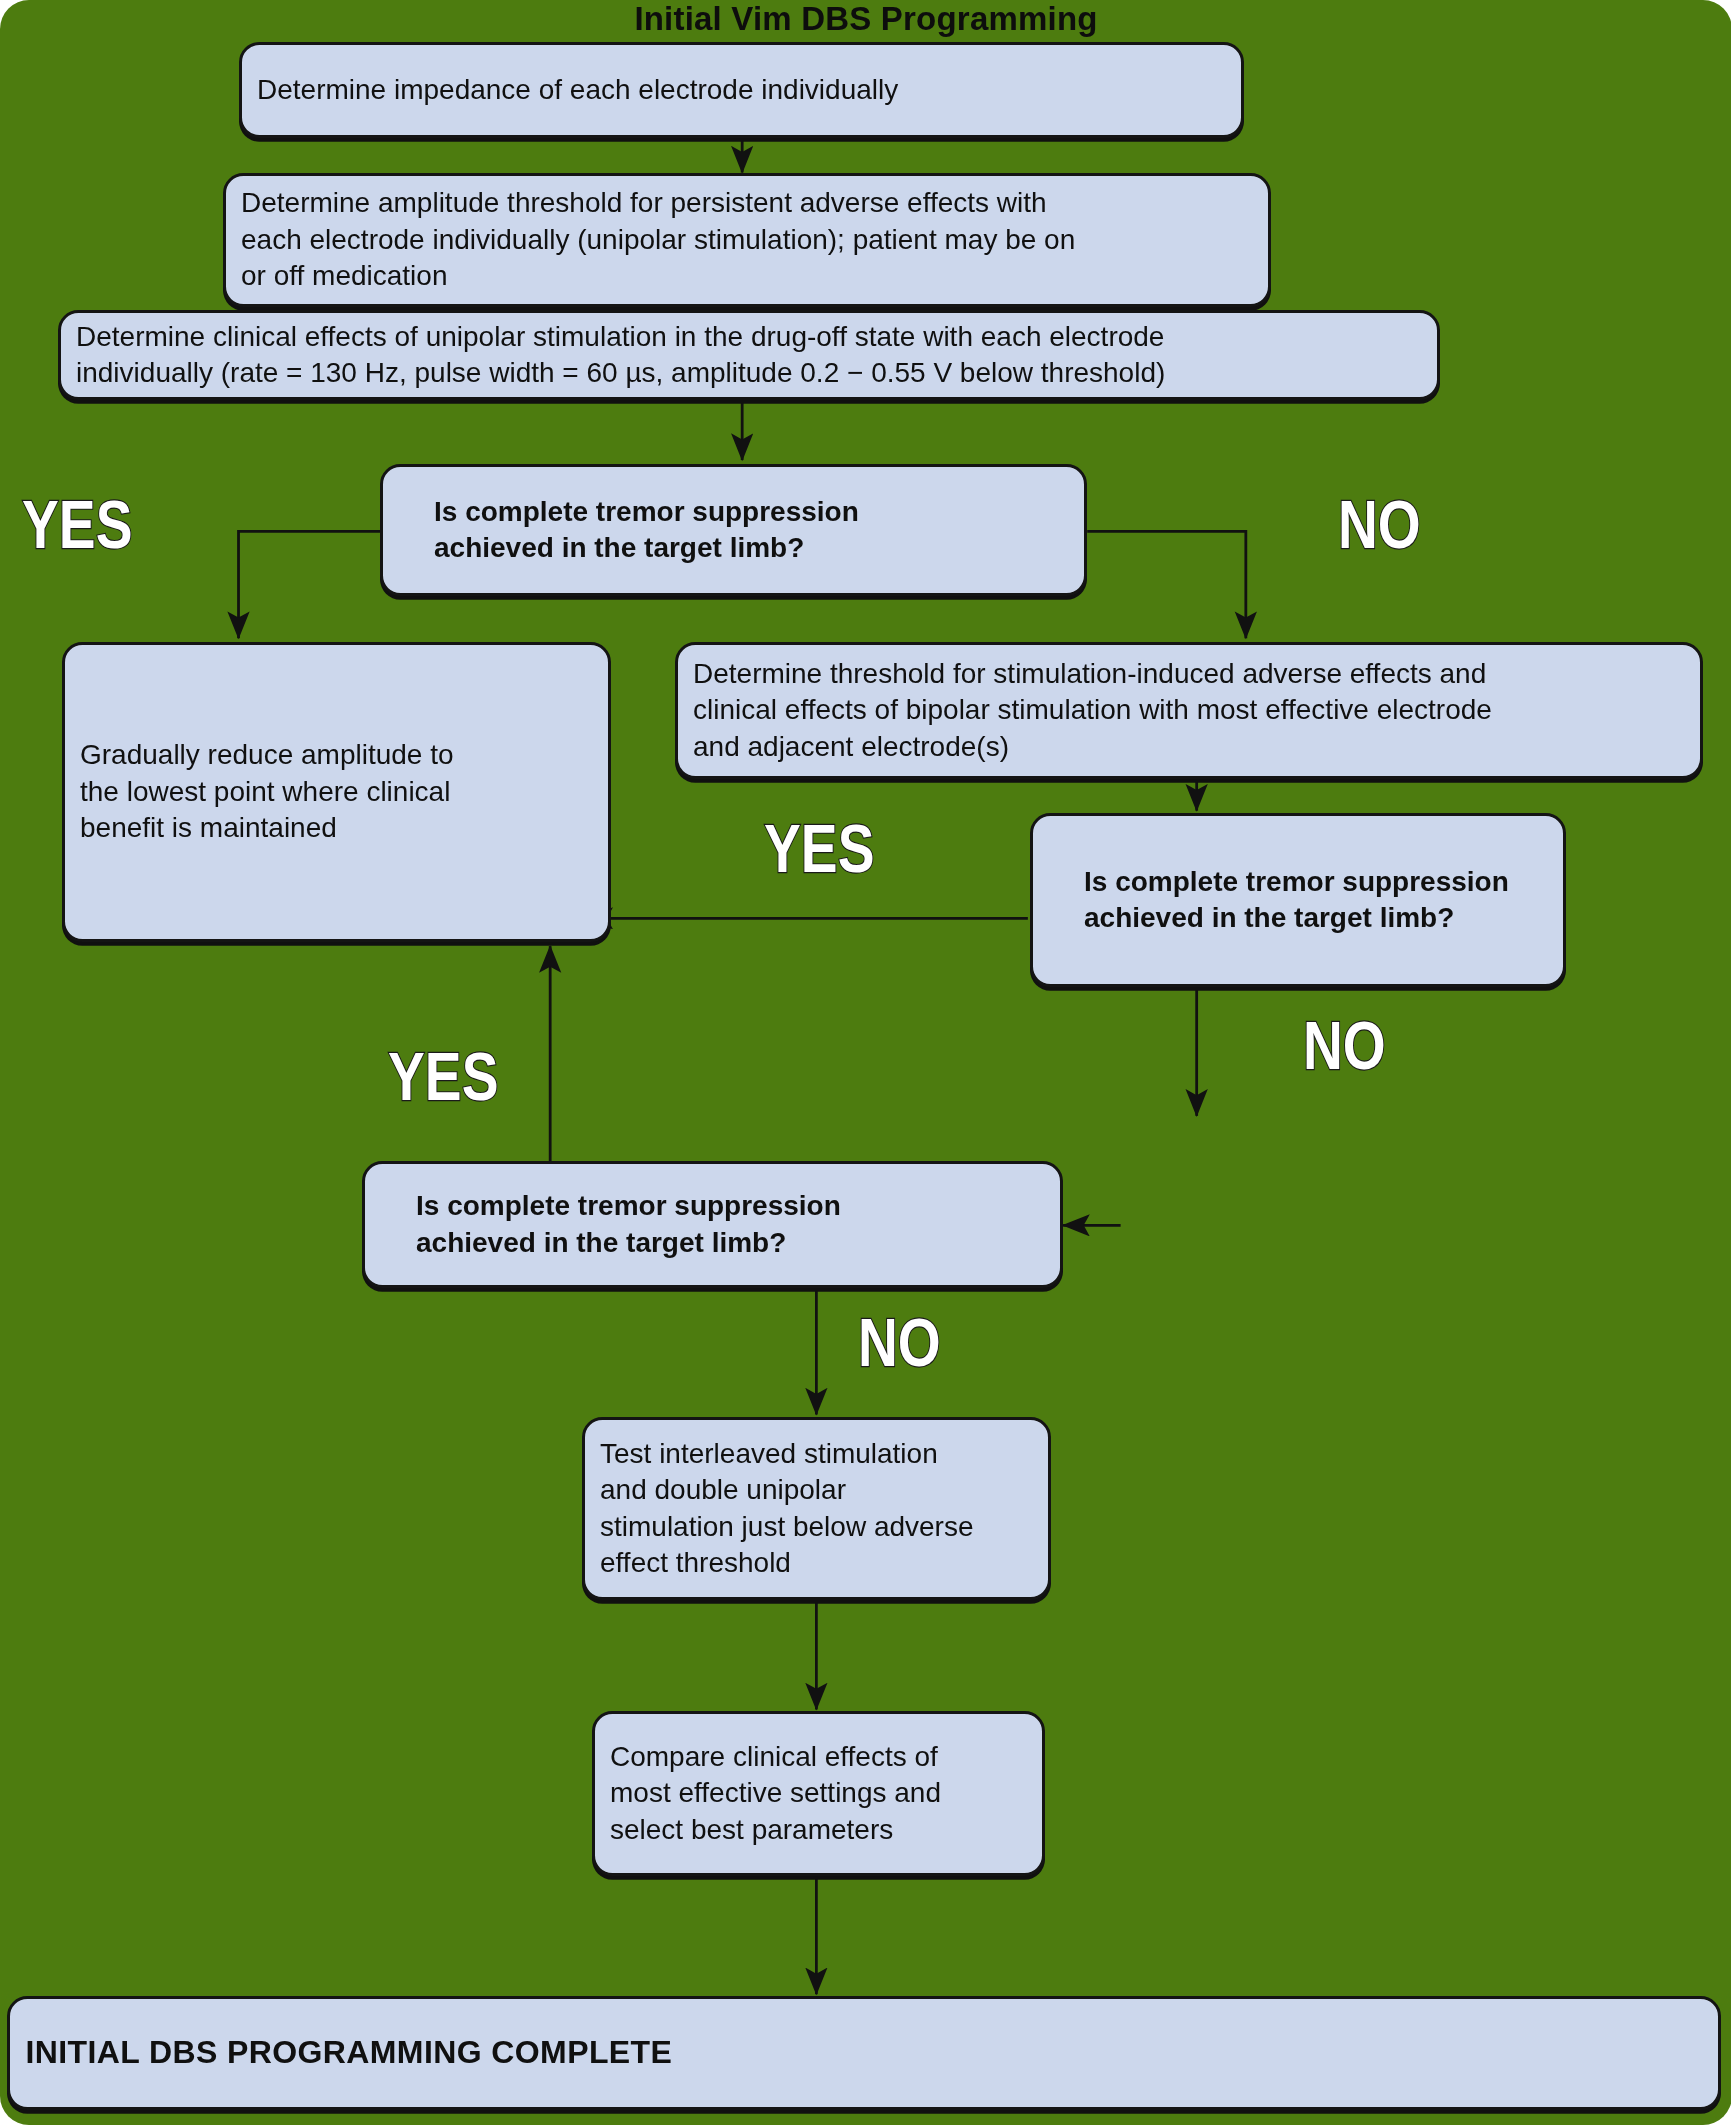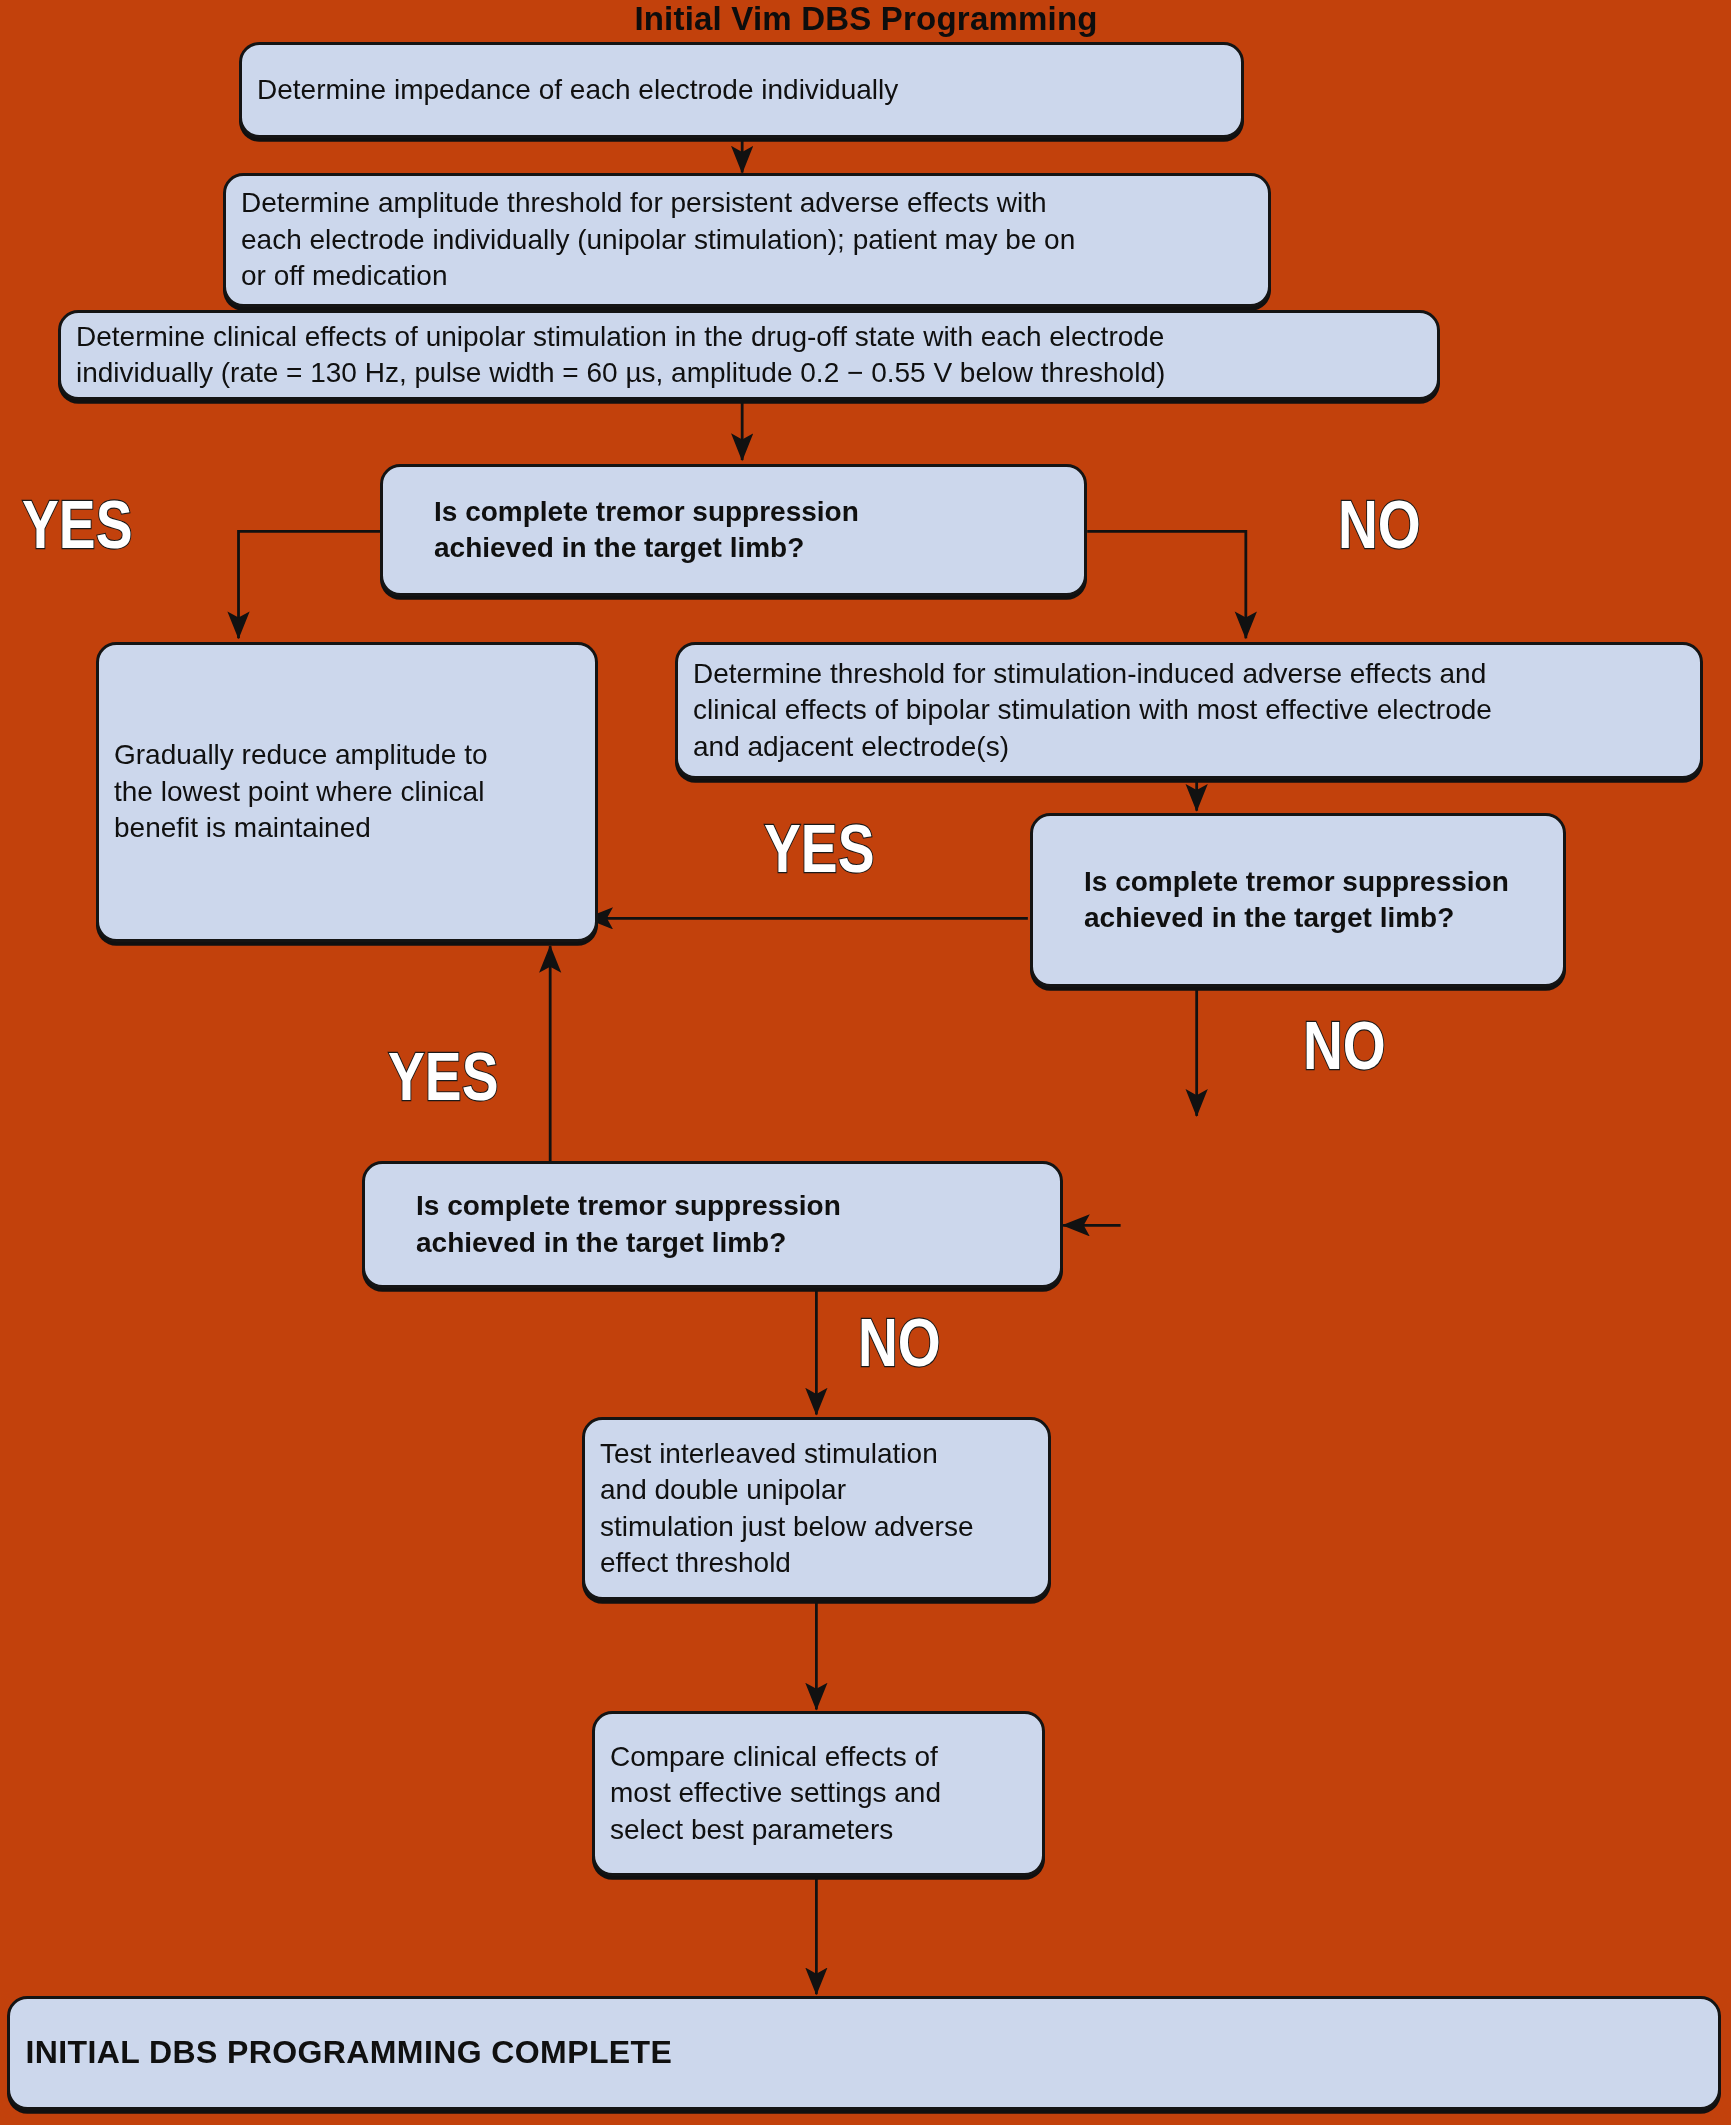--- a/index.html
+++ b/index.html
@@ -8,22 +8,23 @@
     padding: 0;
     background: #ffffff;
   }
   body {
     font-family: "Liberation Sans", "DejaVu Sans", sans-serif;
   }
   #canvas {
     position: relative;
     width: 1732px;
     height: 2125px;
-    background: #c2410c;
+    background: #4d7c0f;
     overflow: hidden;
+    border-radius: 29px;
   }
   #connectors {
     position: absolute;
     left: 0;
     top: 0;
     width: 1732px;
     height: 2125px;
     pointer-events: none;
     z-index: 1;
   }
@@ -147,21 +148,21 @@
   </div>
 
   <div class="node decision" style="left:380px; top:464px; width:707px; height:132px;">
     <span class="txt">Is complete tremor suppression
 achieved in the target limb?</span>
   </div>
 
   <div class="branch-label" style="left:22px; top:490px;">YES</div>
   <div class="branch-label" style="left:1338px; top:490px;">NO</div>
 
-  <div class="node process" style="left:96px; top:642px; width:502px; height:300px;">
+  <div class="node process" style="left:62px; top:642px; width:549px; height:300px;">
     <span class="txt">Gradually reduce amplitude to
 the lowest point where clinical
 benefit is maintained</span>
   </div>
 
   <div class="node process" style="left:675px; top:642px; width:1028px; height:137px;">
     <span class="txt">Determine threshold for stimulation-induced adverse effects and
 clinical effects of bipolar stimulation with most effective electrode
 and adjacent electrode(s)</span>
   </div>

